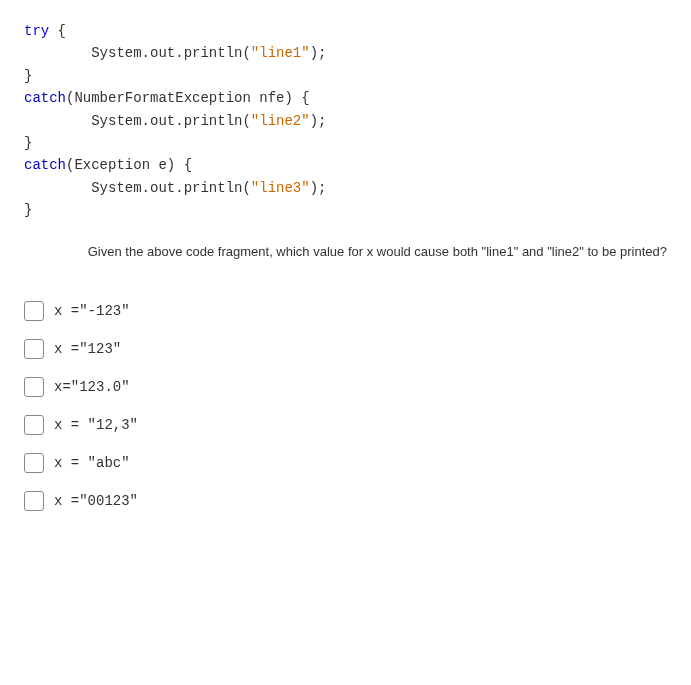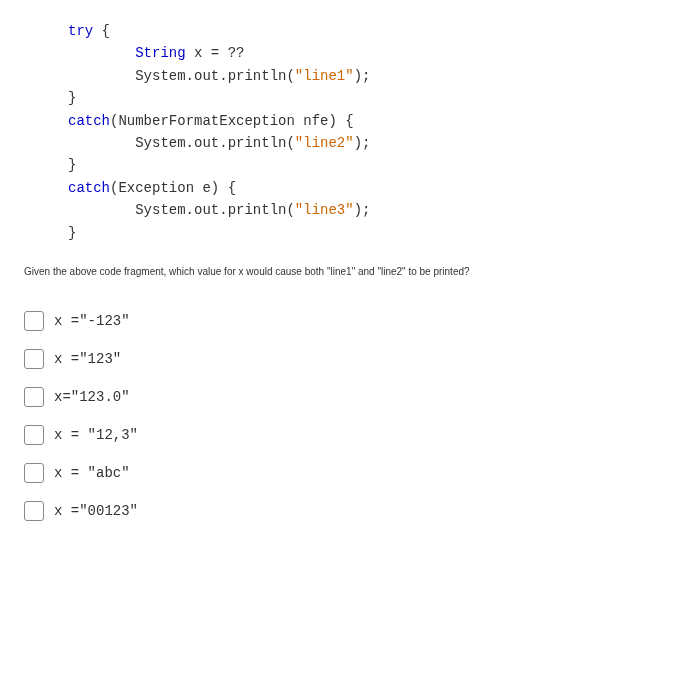--- a/index.html
+++ b/index.html
@@ -22,36 +22,36 @@
       font-family: 'Courier New', Courier, monospace;
       font-size: 14px;
       line-height: 1.6;
       margin-bottom: 20px;
       color: #333333;
     }
 
     .code-line {
       white-space: pre;
       display: block;
-      margin-left: 44px;
     }
 
     .kw {
       color: #0000cc;
     }
 
     .str {
       color: #cc6600;
     }
 
     .question-text {
-      font-size: 10px;
+      font-size: 13px;
       color: #333333;
       line-height: 1.5;
-      margin-bottom: 32px;
+      margin-bottom: 40px;
+      text-align: right;
     }
 
     .options-list {
       list-style: none;
       display: flex;
       flex-direction: column;
       gap: 18px;
     }
 
     .option-item {
@@ -84,21 +84,20 @@
       cursor: pointer;
       font-family: 'Courier New', Courier, monospace;
       font-size: 14px;
     }
   </style>
 </head>
 <body>
 
 <div class="code-block">
   <span class="code-line"><span class="kw">try</span> {</span>
-  <span class="code-line">        <span class="kw">String</span> x = ??</span>
   <span class="code-line">        System.out.println(<span class="str">"line1"</span>);</span>
   <span class="code-line">}</span>
   <span class="code-line"><span class="kw">catch</span>(NumberFormatException nfe) {</span>
   <span class="code-line">        System.out.println(<span class="str">"line2"</span>);</span>
   <span class="code-line">}</span>
   <span class="code-line"><span class="kw">catch</span>(Exception e) {</span>
   <span class="code-line">        System.out.println(<span class="str">"line3"</span>);</span>
   <span class="code-line">}</span>
 </div>
 

